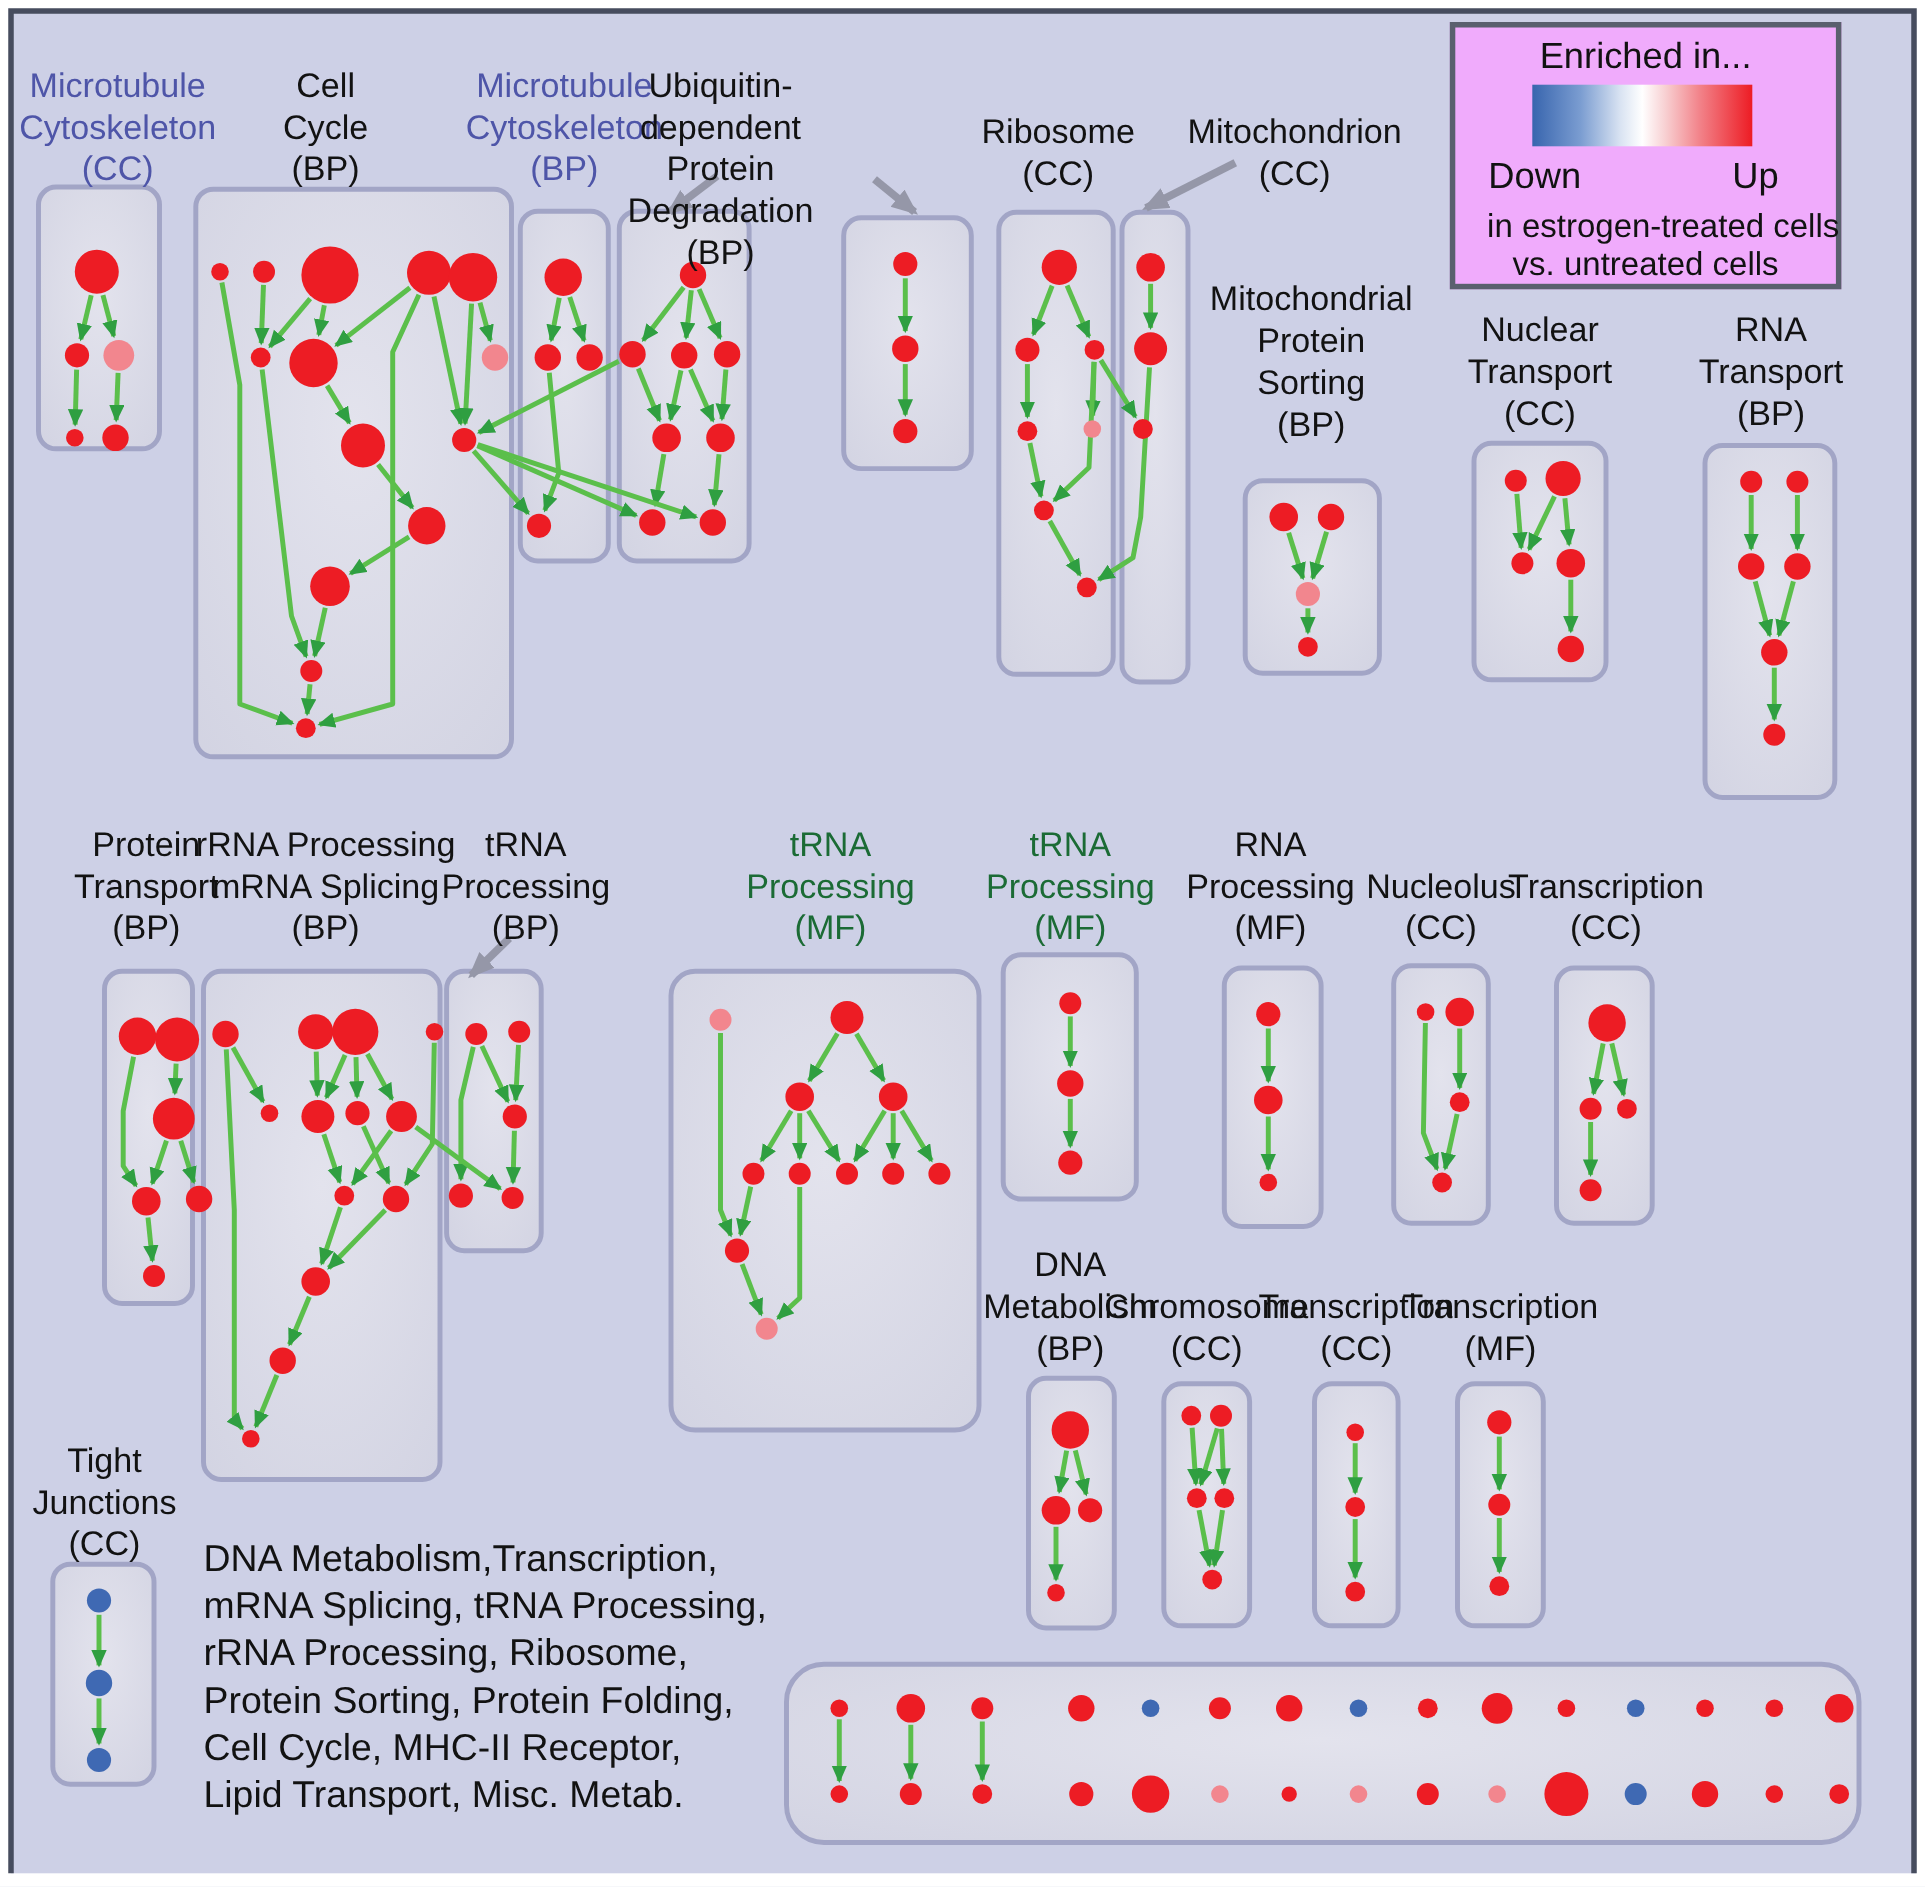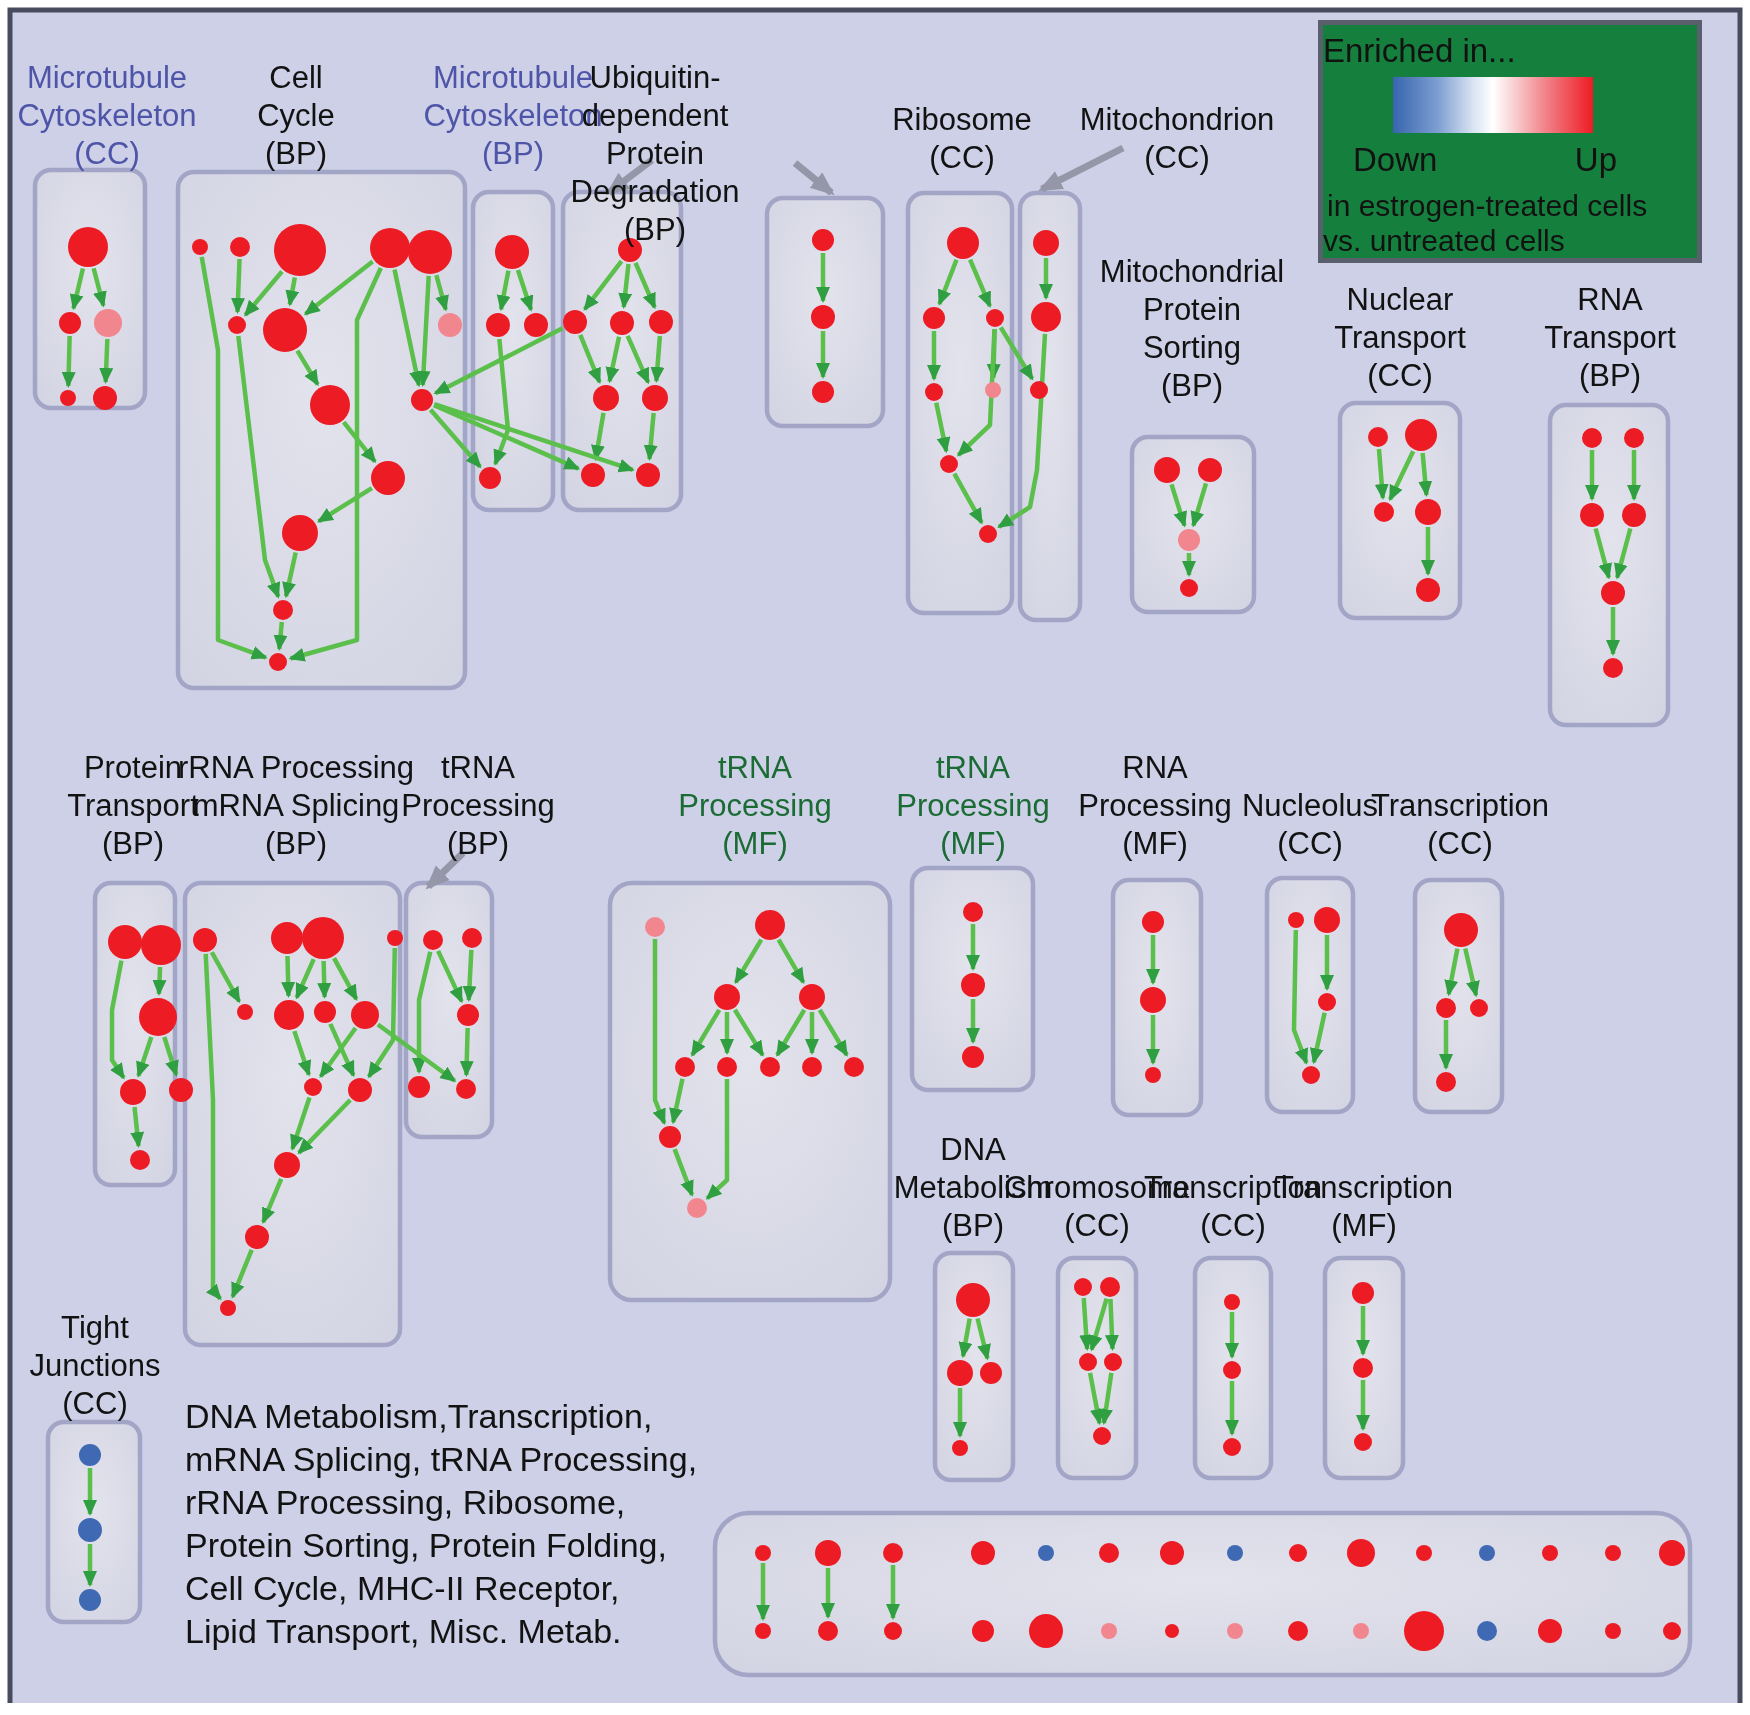--- a/index.html
+++ b/index.html
@@ -1,24 +1,24 @@
 <!DOCTYPE html>
 <html><head>
 <meta charset="utf-8">
 <style>
   html,body{margin:0;padding:0;background:#ffffff;font-family:"Liberation Sans",sans-serif;}
   .stage{position:relative;width:1750px;height:1715px;background:#ffffff;overflow:hidden;}
   .stage svg{position:absolute;left:0;top:0;}
   svg text{font-family:"Liberation Sans",sans-serif;}
-  .legend{position:absolute;left:1318px;top:20px;width:384px;height:243px;box-sizing:border-box;
-          border:5px solid #5a5f6e;background:#15803d;color:#121212;text-align:left;}
+  .legend{position:absolute;left:1318px;top:20px;width:356px;height:243px;box-sizing:border-box;
+          border:5px solid #5a5f6e;background:#f0abfc;color:#121212;text-align:center;}
   .legend-title{font-size:33px;margin-top:7px;}
   .legend-grad{position:absolute;left:70px;top:52px;width:200px;height:56px;}
   .legend-du{position:absolute;left:30px;top:116px;width:264px;display:flex;justify-content:space-between;font-size:33px;gap:44px;}
-  .legend-cap1{position:absolute;left:4px;top:164px;width:100%;font-size:30px;}
+  .legend-cap1{position:absolute;left:16px;top:164px;width:100%;font-size:30px;}
   .legend-cap2{position:absolute;left:0;top:199px;width:100%;font-size:30px;}
 </style>
 </head>
 <body>
 
 <div class="stage">
   <svg id="net" viewBox="0 0 1750 1715" width="1750" height="1715">
     <defs>
       <radialGradient id="boxg" cx="50%" cy="42%" r="78%">
         <stop offset="0%" stop-color="#e3e3ed"></stop>

